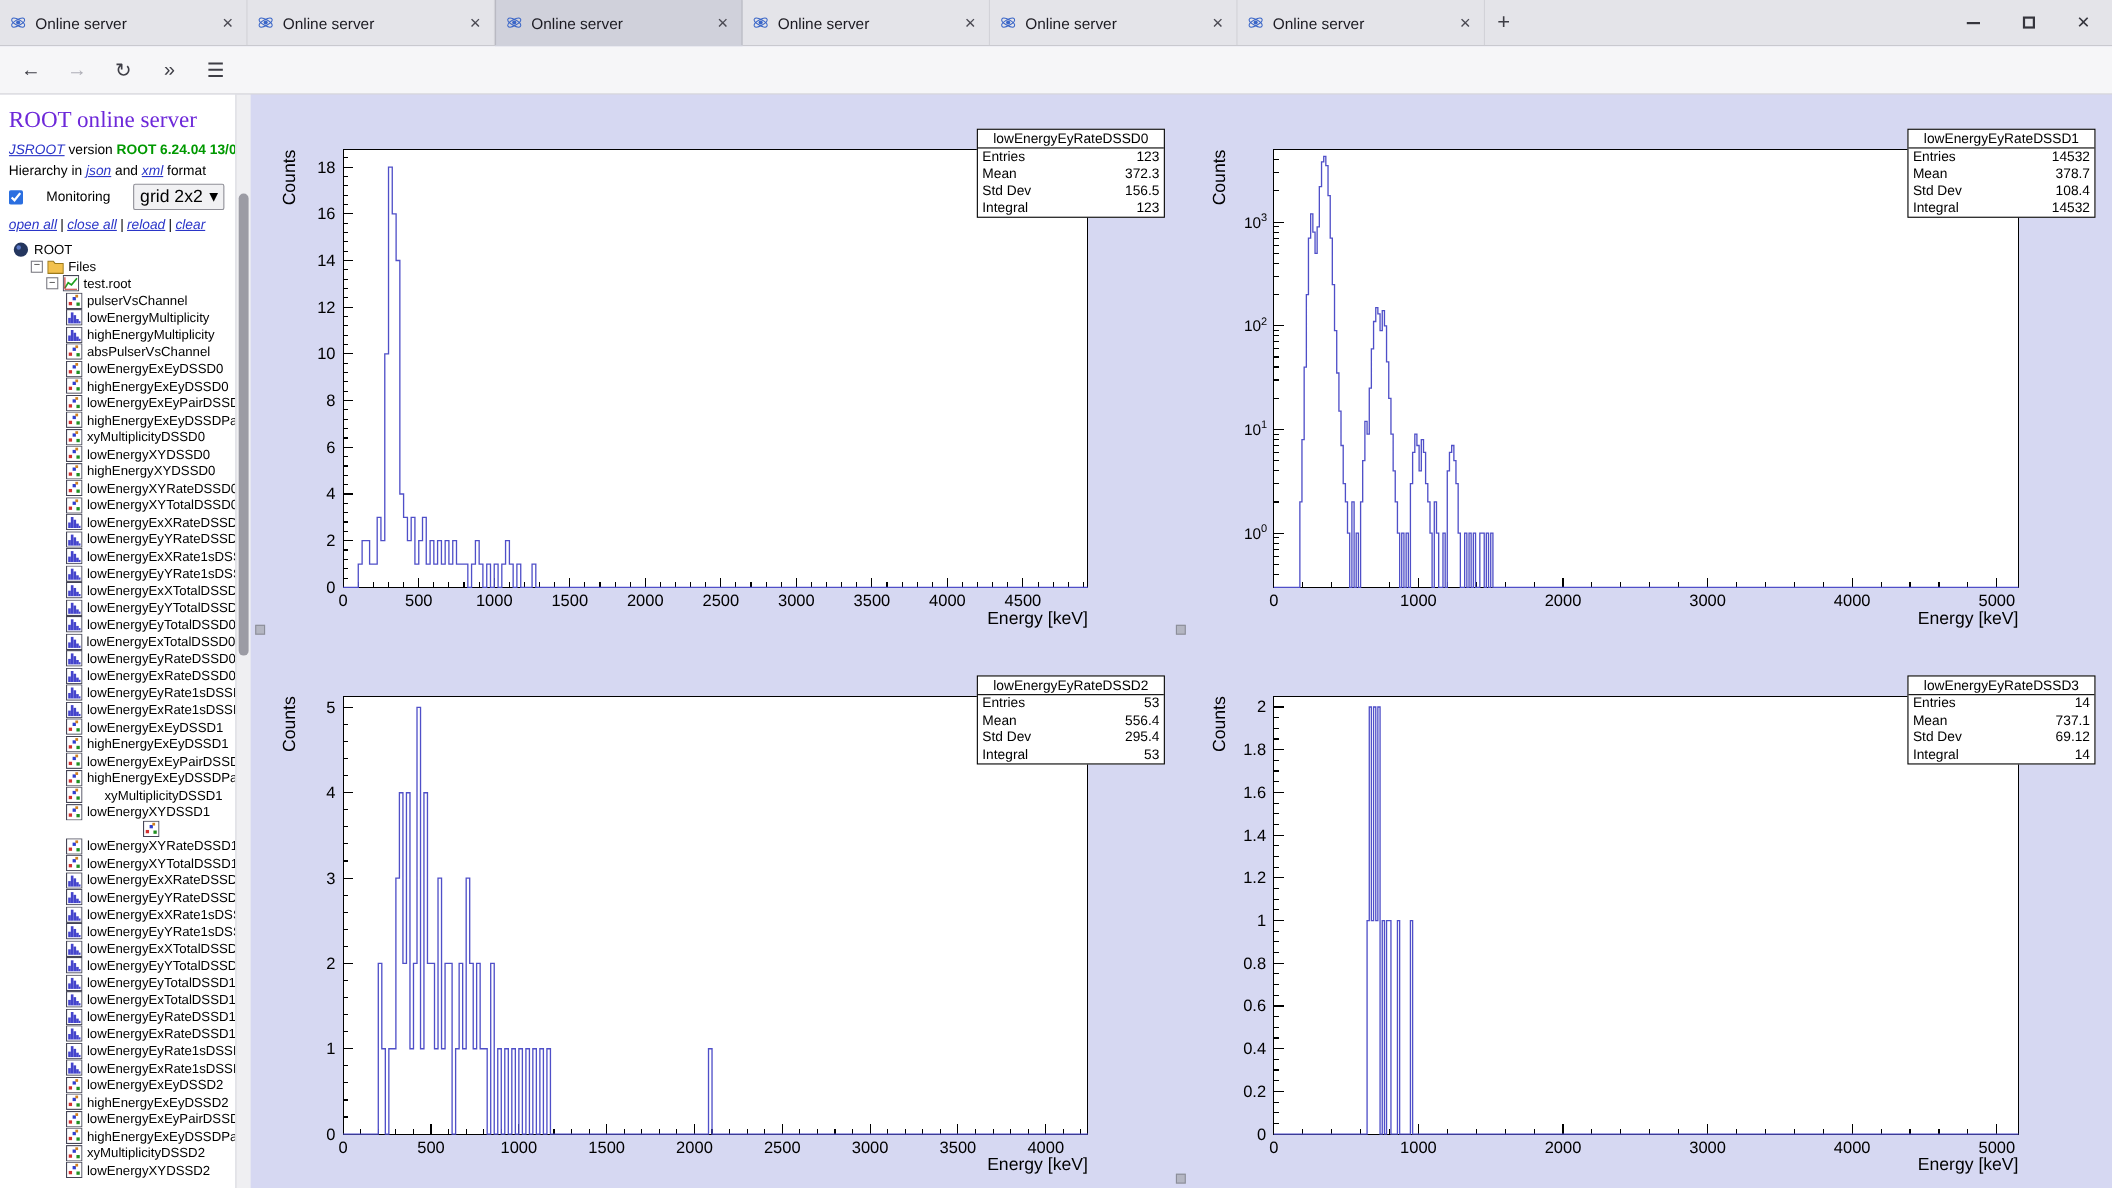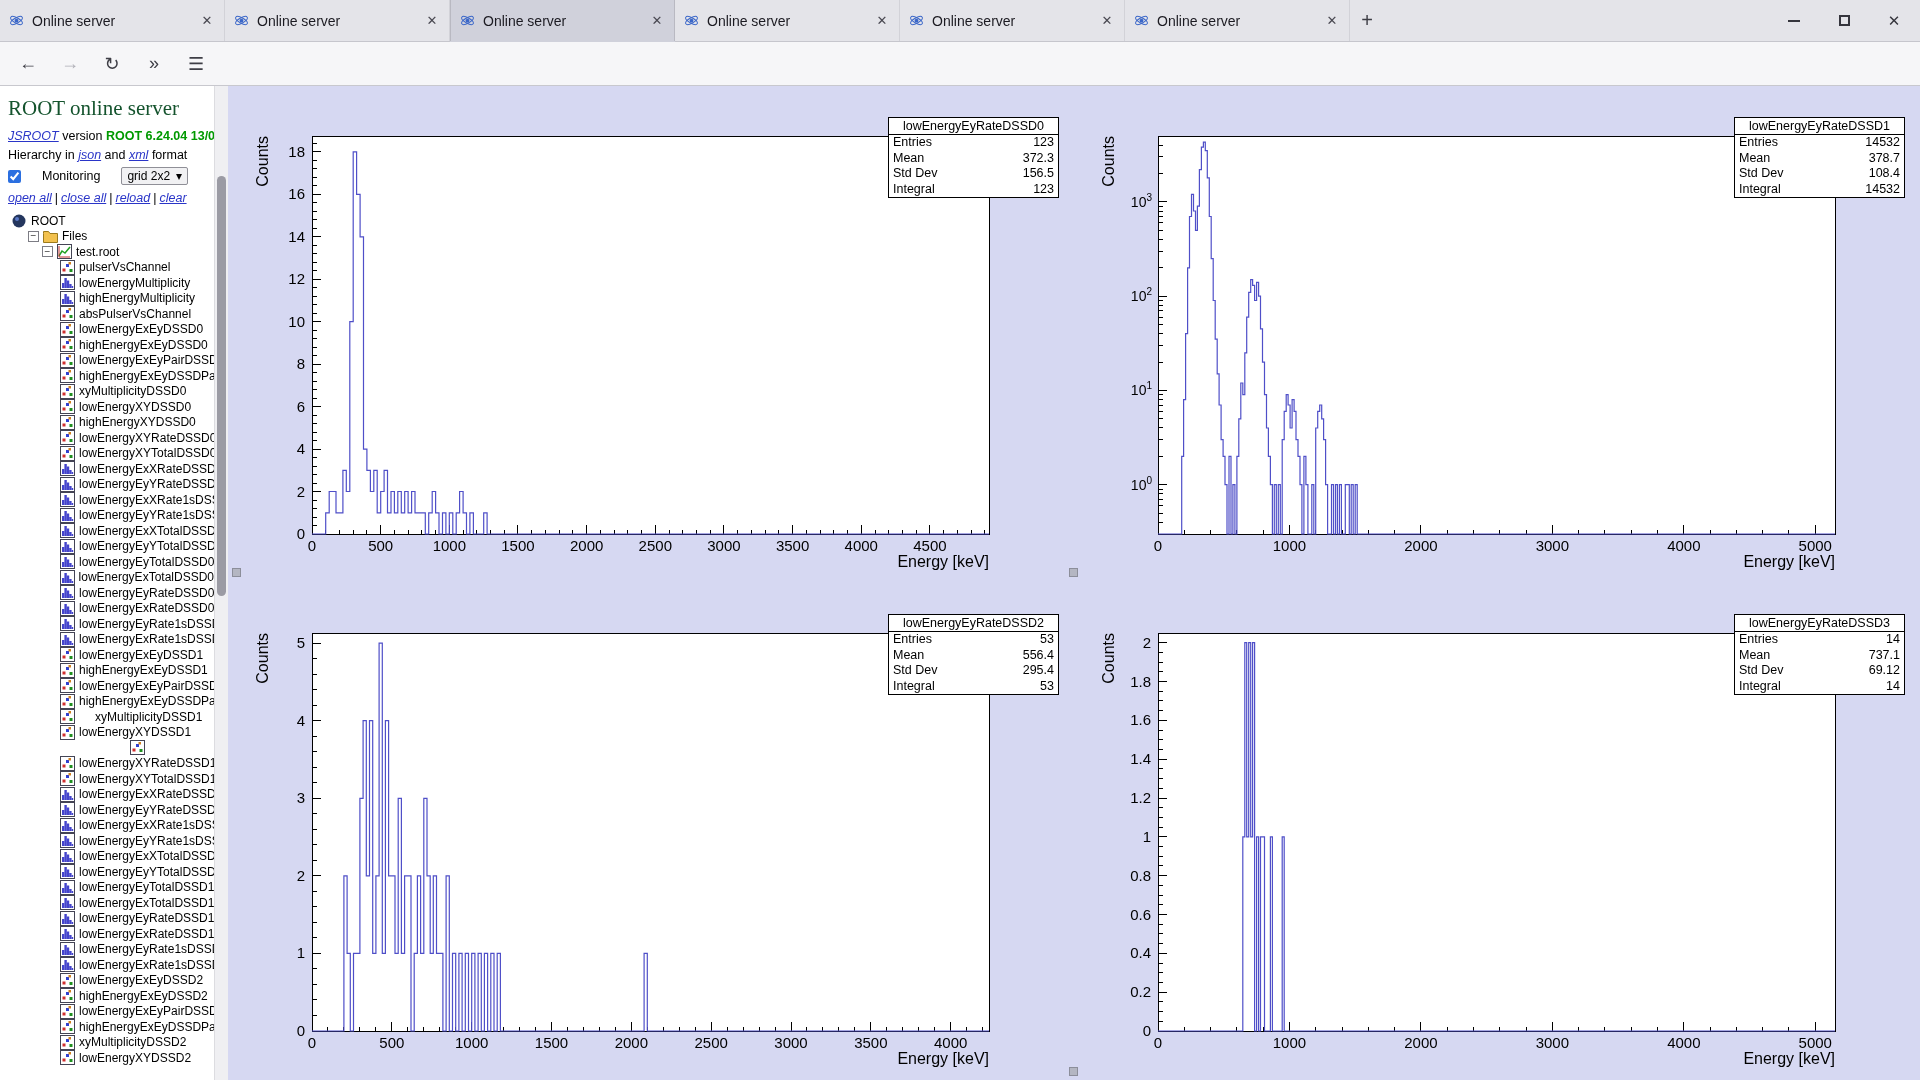--- a/index.html
+++ b/index.html
@@ -37,30 +37,30 @@
   .url-right { margin-left:auto; display:flex; align-items:center; gap:12px; }
   .zoom-pill { font-size:13px; color:#15141a; background:#e0e0e6; border-radius:4px;
     padding:2px 7px; }
   .star { font-size:16px; color:#4f68d8; }
 
   
   .content { display:flex; height:994px; }
 
   .sidebar { width:214px; background:#ffffff; padding:8px 0 0 8px; overflow:hidden;
     position:relative; }
-  .sb-title { font-family:"Liberation Serif", serif; font-size:21px; color:#14532d;
+  .sb-title { font-family:"Liberation Serif", serif; font-size:21px; color:#6d28d9;
     margin:2px 0 8px 0; white-space:nowrap; }
   .sb-line { font-size:12.5px; margin-bottom:5px; white-space:nowrap; overflow:hidden; }
   .sb-line a, .link { color:#2a35c8; text-decoration:underline; cursor:pointer;font-style:italic; }
   .version-green { color:#009900; font-weight:bold; }
   .monitor-row { display:flex; align-items:center; gap:21px; margin:4px 0 6px 0; }
   .monitor-row input { accent-color:#2b6fe0; width:13px; height:13px; }
   .monitor-label { font-size:12.5px; }
   .selectbox { display:inline-flex; align-items:flex-end; gap:6px; border:1px solid #8f8f97;
-    background:#f1f1f3; font-size:12px; padding:1px 5px; border-radius:2px; }
+    background:#f1f1f3; font-size:16px; padding:1px 5px; border-radius:2px; }
   .actions-row { font-size:12.5px; margin-bottom:8px; white-space:nowrap; }
   .actions-row .sep { color:#000; margin:0 3px; }
 
   .tree { font-size:12px; }
   .trow { display:flex; align-items:center; height:15.5px; gap:4px; white-space:nowrap;
     overflow:hidden; cursor:default; }
   .expander { display:inline-flex; align-items:center; justify-content:center;
     width:11px; height:11px; border:1px solid #7c7c84; background:#fff; font-size:10px;
     line-height:1; color:#333; flex:0 0 11px; }
   .ticon { display:inline-flex; width:15px; height:15px; flex:0 0 15px; align-items:center; }

